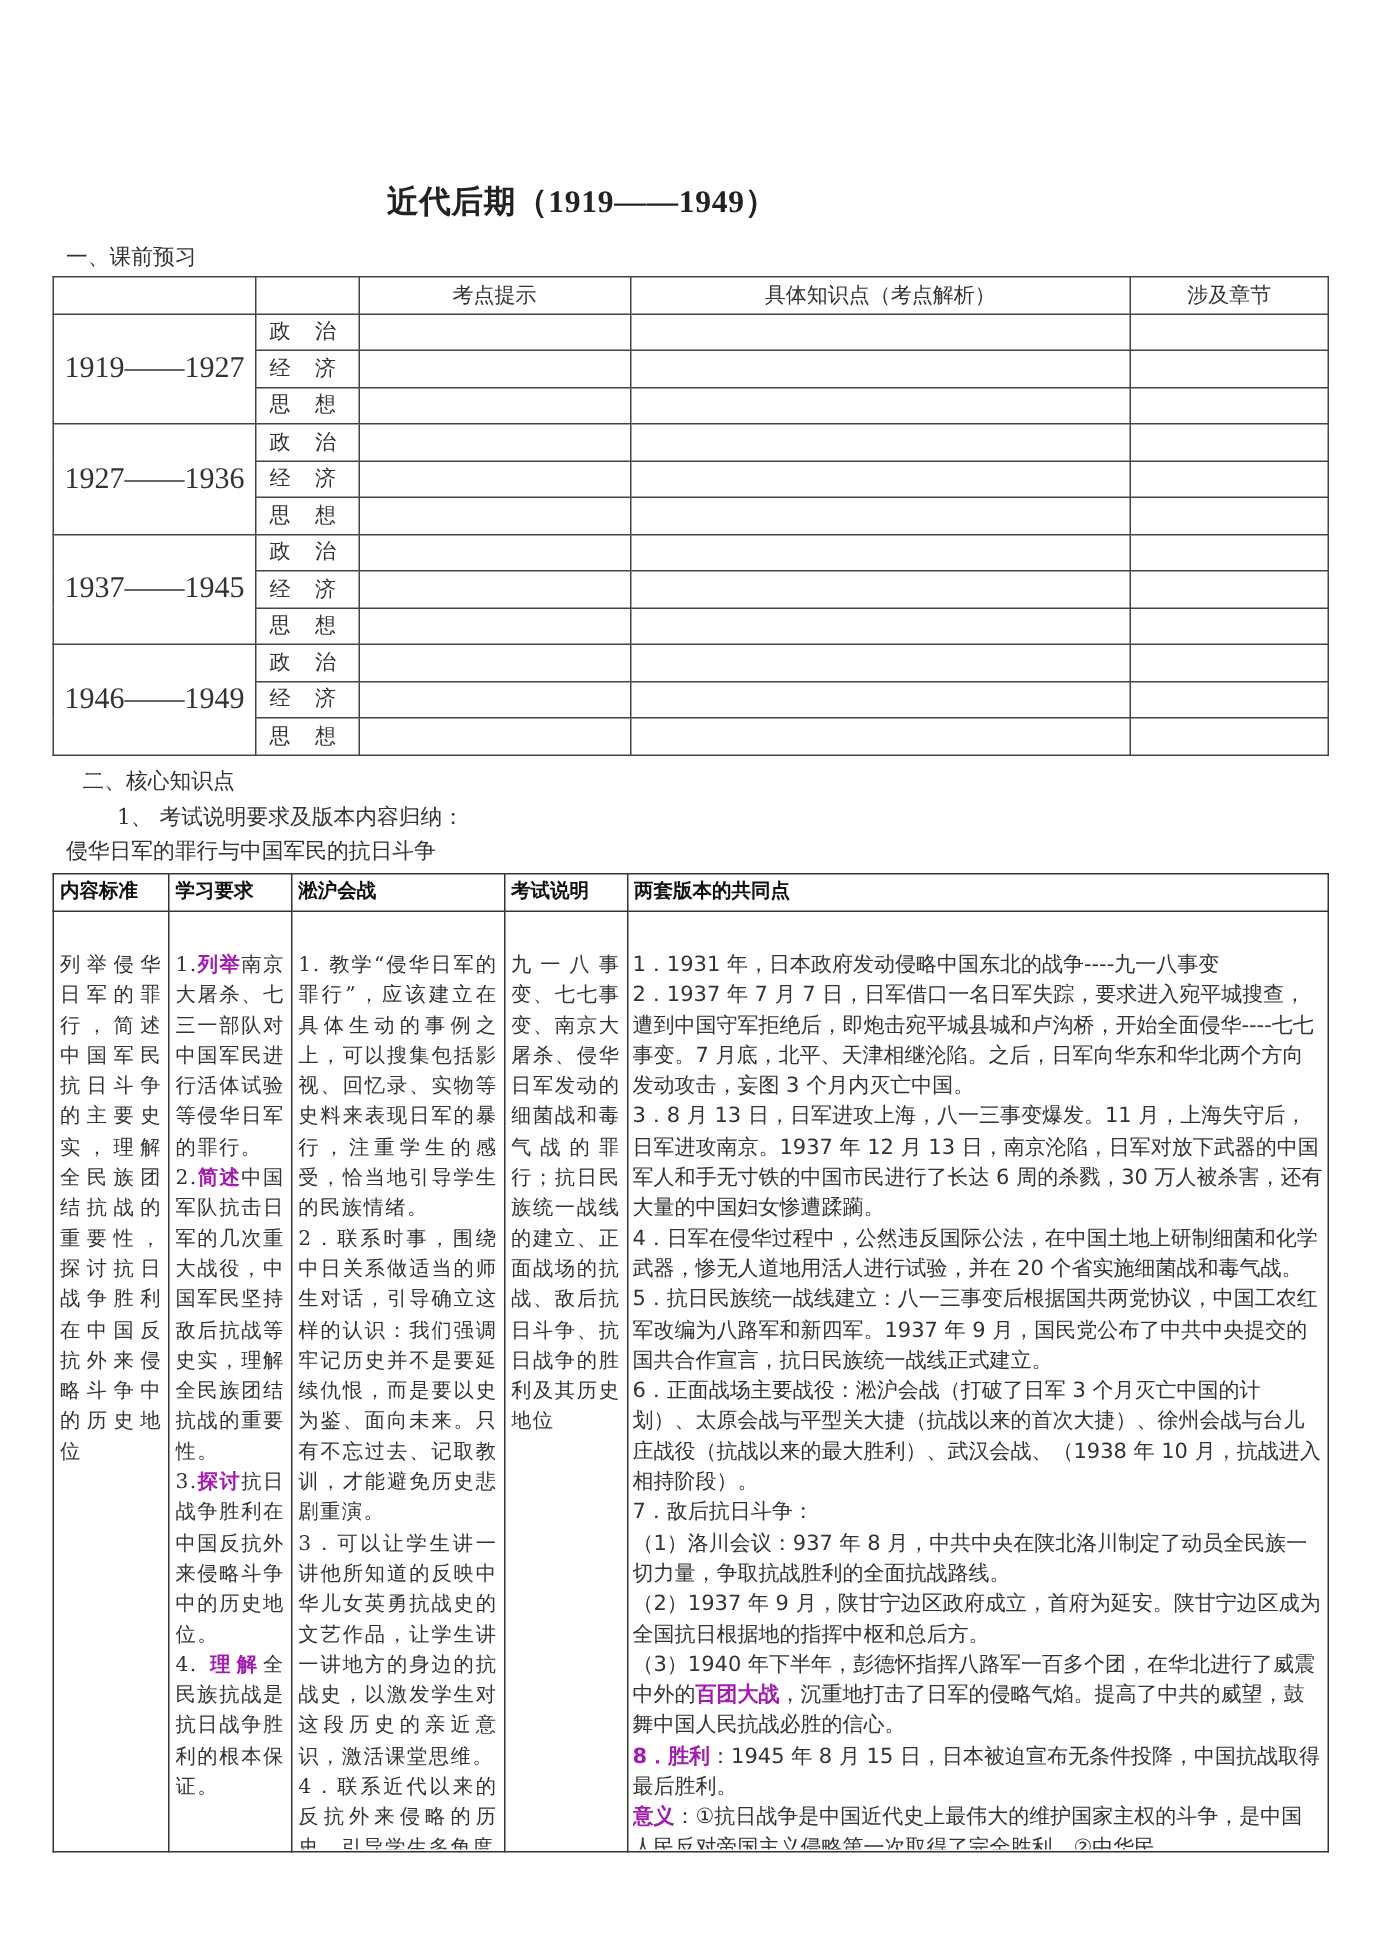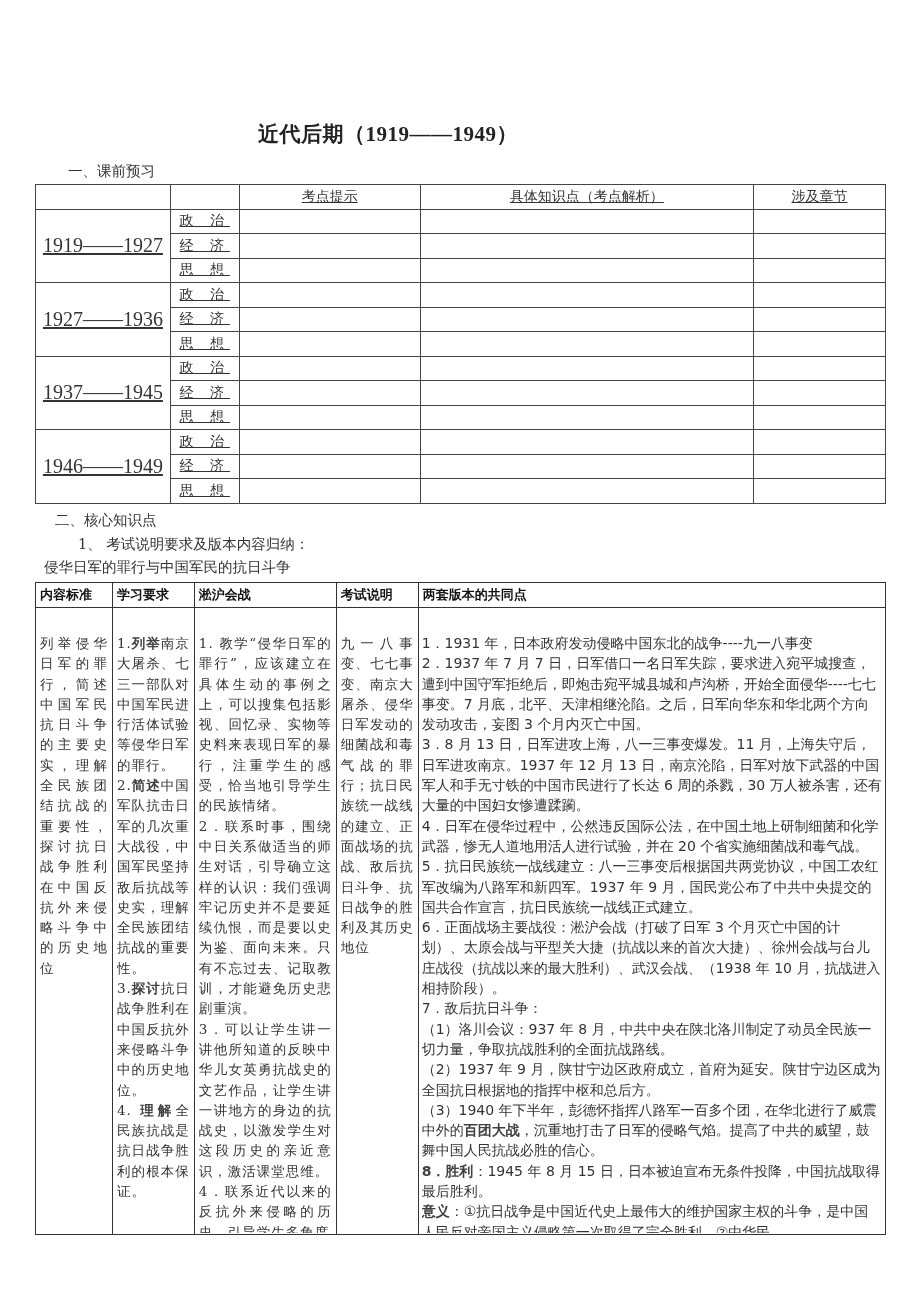--- a/index.html
+++ b/index.html
@@ -3,38 +3,38 @@
 <meta charset="utf-8">
 <style>
   html, body { margin: 0; padding: 0; background: #ffffff; }
   body { width: 920px; height: 1302px; position: relative; overflow: hidden;
          font-family: "DejaVu Serif", "Liberation Serif", serif; color: #222; }
   .title { position: absolute; top: 120px; left: 0; width: 776px; text-align: center;
            font-size: 21px; font-weight: bold; font-family: "Liberation Serif", "DejaVu Serif", serif; letter-spacing: 0.5px; }
   .sec { position: absolute; font-size: 14.5px; color: #333; }
   table { border-collapse: collapse; position: absolute; }
   .t1 { top: 184px; left: 35px; width: 851px; font-size: 14px; }
-  .t1 td { border: 1.3px solid #444; height: 23.5px; padding: 0; text-align: center; color: #333; text-decoration: underline; }
+  .t1 td { border: 1.3px solid #444; height: 23.5px; padding: 0; text-align: center; color: #333; }
   .t1 td.per { font-family: "Liberation Serif", serif; font-size: 20px; }
   .t1 td.cat { letter-spacing: 6px; margin-left: 36px; }
   .t2 { top: 582px; left: 35px; width: 851px; font-size: 13.5px; padding-left: 34px; }
   .t2 td { border: 1.3px solid #333; vertical-align: top; padding: 1px 4px; line-height: 20.3px; color: #333; }
   .t2 .hdr td { font-family: "DejaVu Sans", sans-serif; font-weight: bold; font-size: 13px; height: 22px; vertical-align: middle; color: #111; }
   .t2 td.j { text-align: justify; text-justify: inter-character; letter-spacing: 1px; }
   .t2 td.last { font-family: "DejaVu Sans", "Liberation Sans", sans-serif; font-size: 14px; line-height: 20.3px; padding: 1px 3px; }
   .t2 .body-row { height: 600px; }
   .clip { height: 600px; overflow: hidden; margin-top: 24px; }
-  b { color: #404040; }
+  b { color: #a21caf; }
   .line { display: block; }
 </style>
 </head>
 <body>
 
 <div class="title">近代后期（1919——1949）</div>
-<div class="sec" style="top:162px;left:44px;margin-left:24px;">一、课前预习</div>
+<div class="sec" style="top:162px;left:44px;">一、课前预习</div>
 
 <table class="t1">
   <colgroup>
     <col style="width:135px">
       <col style="width:69px">
       <col style="width:181px">
       <col style="width:334px">
       <col style="width:132px">
   </colgroup>
   <tbody id="t1body">

